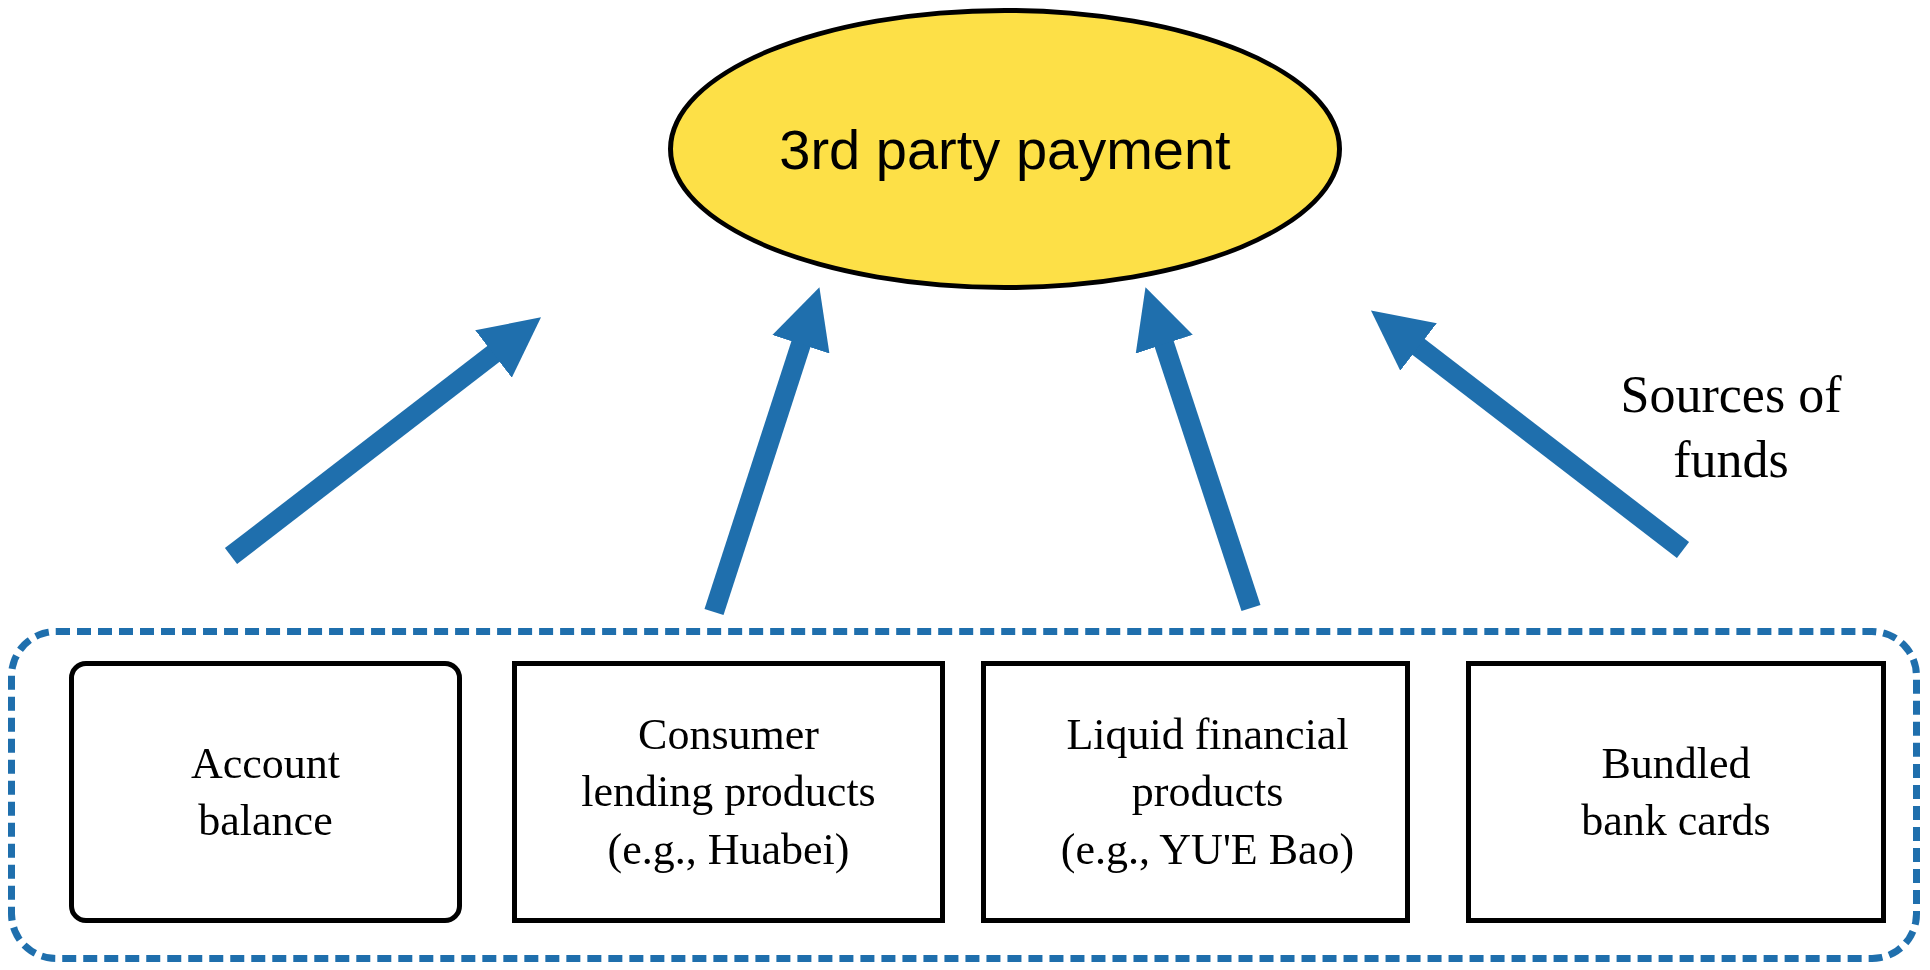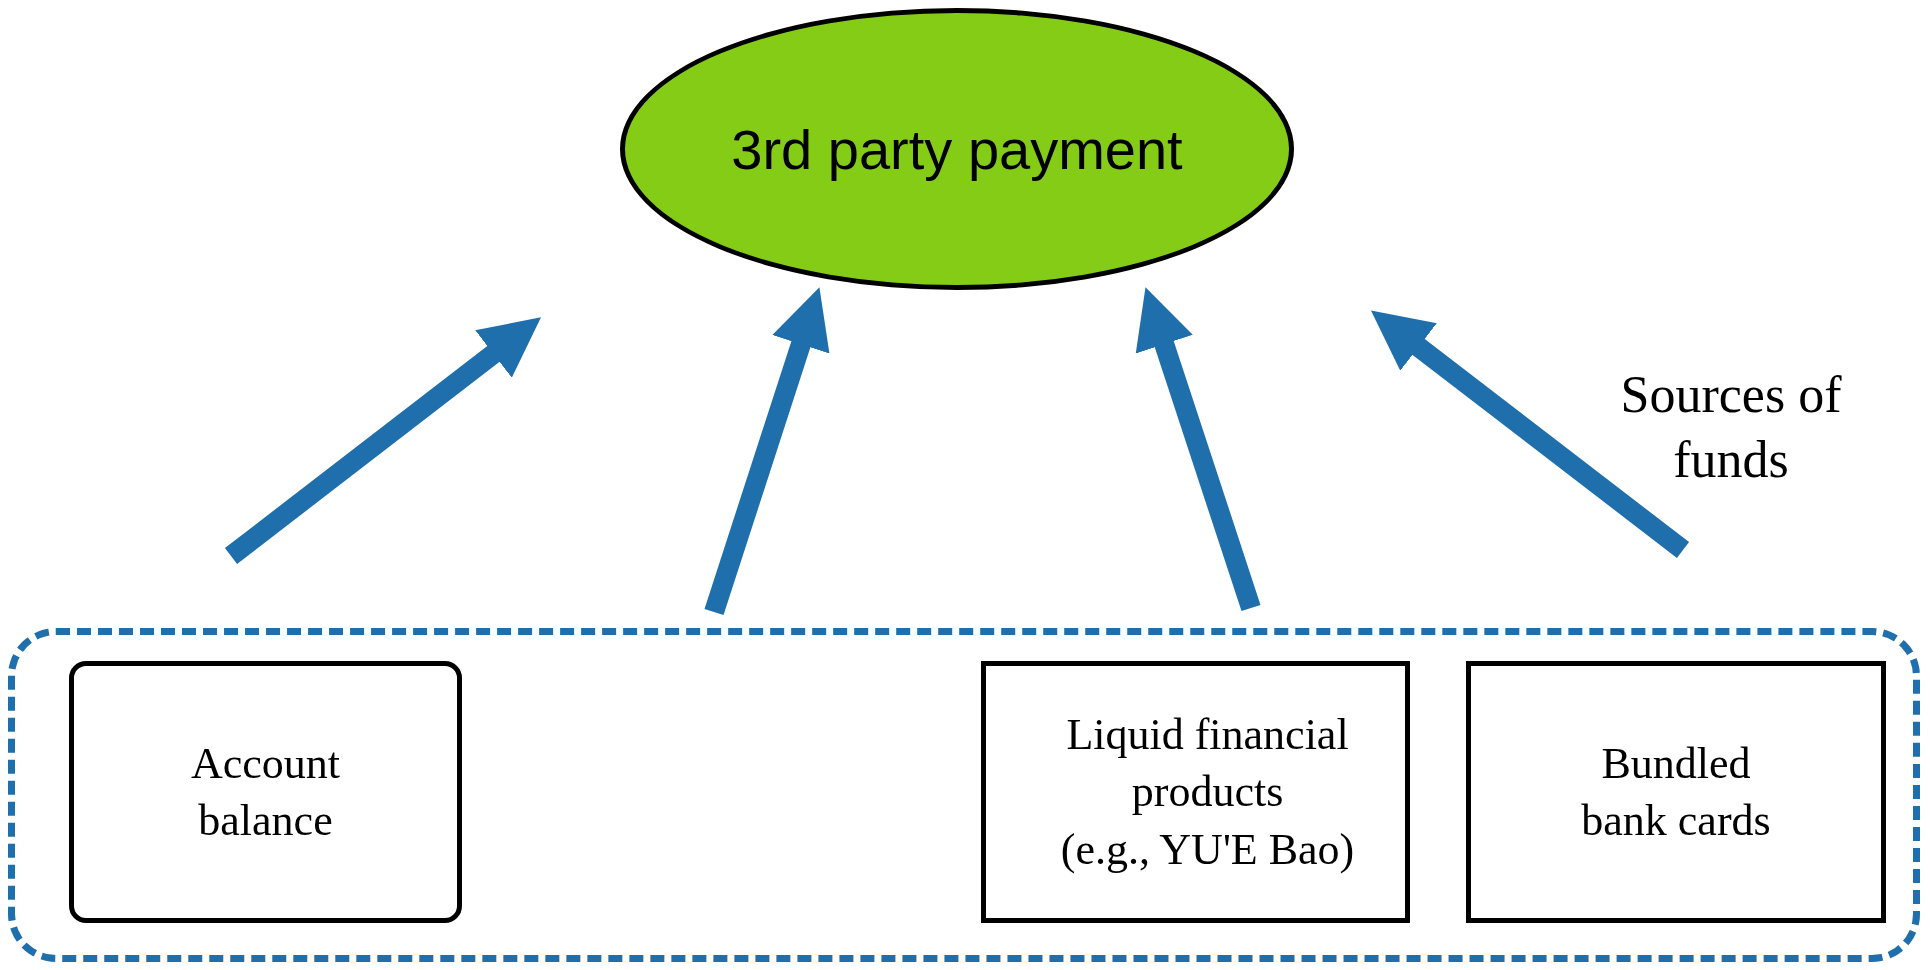--- a/index.html
+++ b/index.html
@@ -12,27 +12,27 @@
     width: 1930px;
     height: 970px;
     background: #ffffff;
     overflow: hidden;
     font-family: "Liberation Serif", serif;
   }
 
   
   .ellipse {
     position: absolute;
-    left: 620px;
+    left: 668px;
     top: 8px;
     width: 674px;
     height: 282px;
     border: 5px solid #000000;
     border-radius: 50%;
-    background: #84cc16;
+    background: #fde047;
     display: flex;
     align-items: center;
     justify-content: center;
     box-sizing: border-box;
     text-align: center;
   }
   .ellipse-title {
     font-family: "Liberation Sans", sans-serif;
     font-size: 56px;
     color: #000000;
@@ -123,20 +123,25 @@
   <div class="side-label">Sources of
 funds</div>
 
   <div class="funds-container"></div>
 
   <div class="fund-box box-1">
     <span class="fund-box-label">Account
 balance</span>
   </div>
 
+  <div class="fund-box box-2">
+    <span class="fund-box-label">Consumer
+lending products
+(e.g., Huabei)</span>
+  </div>
 
   <div class="fund-box box-3">
     <span class="fund-box-label">Liquid financial
 products
 (e.g., YU'E Bao)</span>
   </div>
 
   <div class="fund-box box-4">
     <span class="fund-box-label">Bundled
 bank cards</span>

